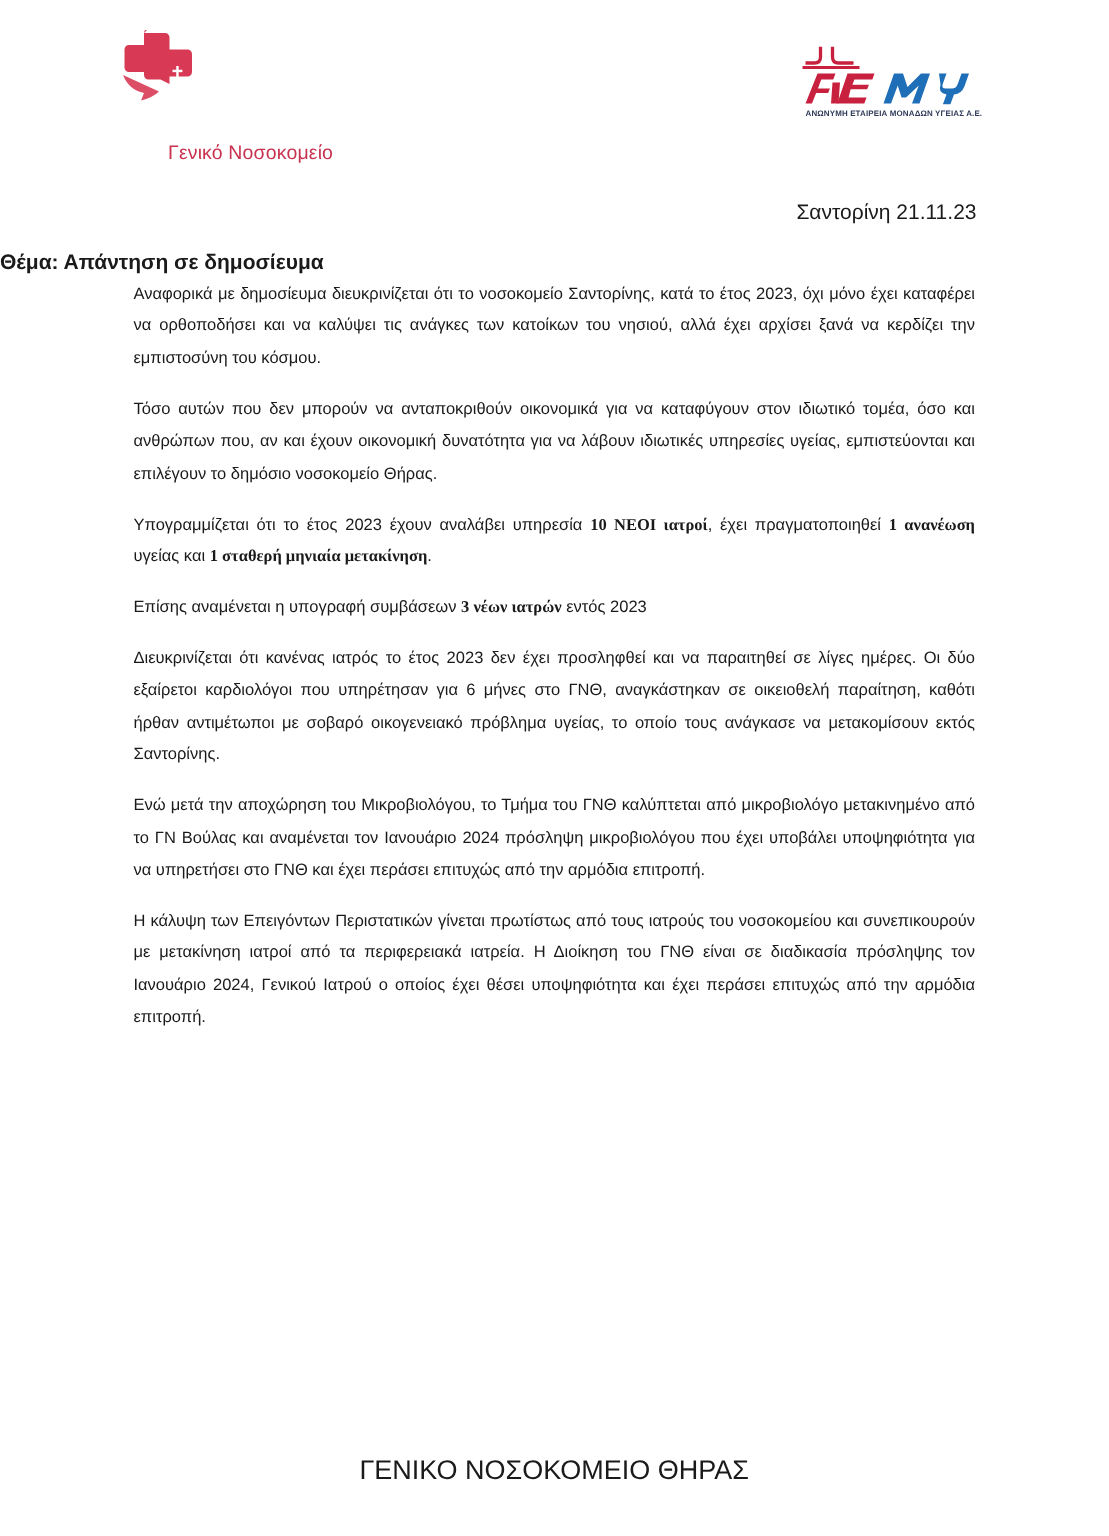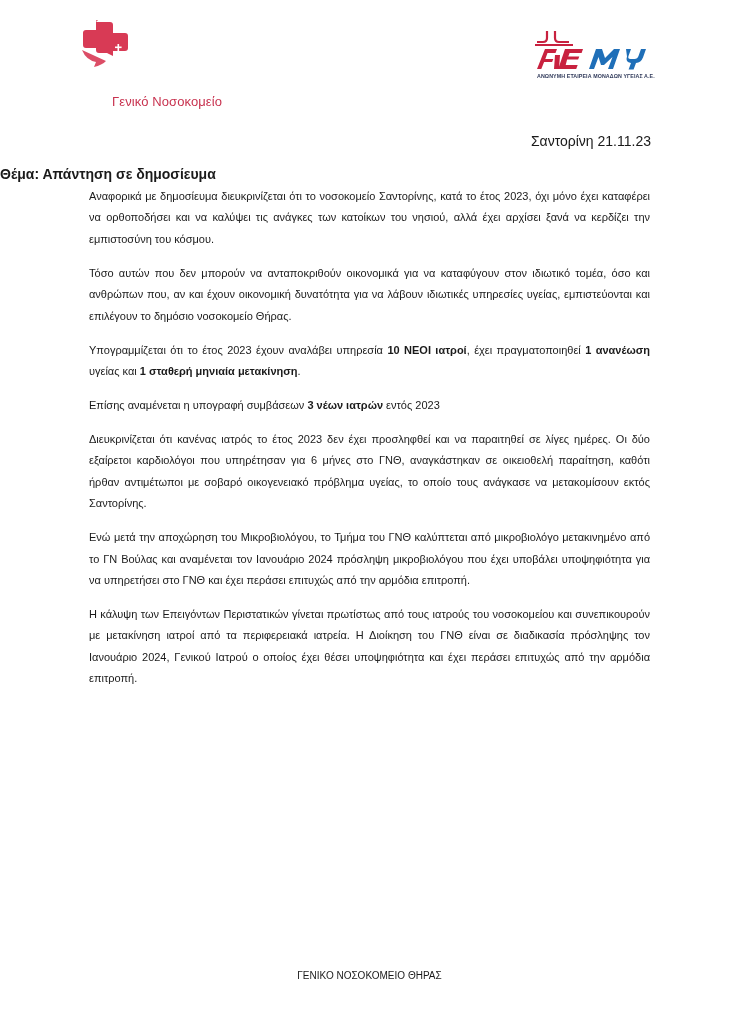--- a/index.html
+++ b/index.html
@@ -28,24 +28,24 @@
     }
     .subject {
       position: absolute; left: 0; width: 589px; top: 166px; text-align: left;
       font-size: 14px; font-weight: bold; color: #1a1a1a;
     }
     .body-text {
       position: absolute; left: 89px; width: 561px; top: 186px;
       font-size: 11px; line-height: 21.4px; text-align: justify;
     }
     .body-text p { margin: 0 0 12.6px 0; }
-    .body-text b { font-weight: bold; }
+    .body-text b { font-weight: bold; font-family: Liberation Serif, serif; }
     .footer {
       position: absolute; left: 0; width: 739px; top: 970px; text-align: center;
-      font-size: 10px; color: #1a1a1a;
+      font-size: 18px; color: #1a1a1a;
     }
   </style>
 </head>
 <body>
 
 <div class="logo-left">
   <svg width="50" height="48" viewBox="0 0 50 48">
     <path d="M14 2 h14 a3 3 0 0 1 3 3 v8 h12 a3 3 0 0 1 3 3 v12 a3 3 0 0 1 -3 3 h-12 v5 l-6 -3 h-8 a3 3 0 0 1 -3 -3 v-2 h-10 a3 3 0 0 1 -3 -3 v-12 a3 3 0 0 1 3 -3 h10 v-8 a3 3 0 0 1 3 -3 z" fill="#d83a55"></path>
     <path d="M0 30 q4 10 14 12 l-2 5 q8 -2 12 -6" fill="#d83a55" opacity="0.9"></path>
     <rect x="35.5" y="24" width="1.6" height="8" fill="#ffffff"></rect>

